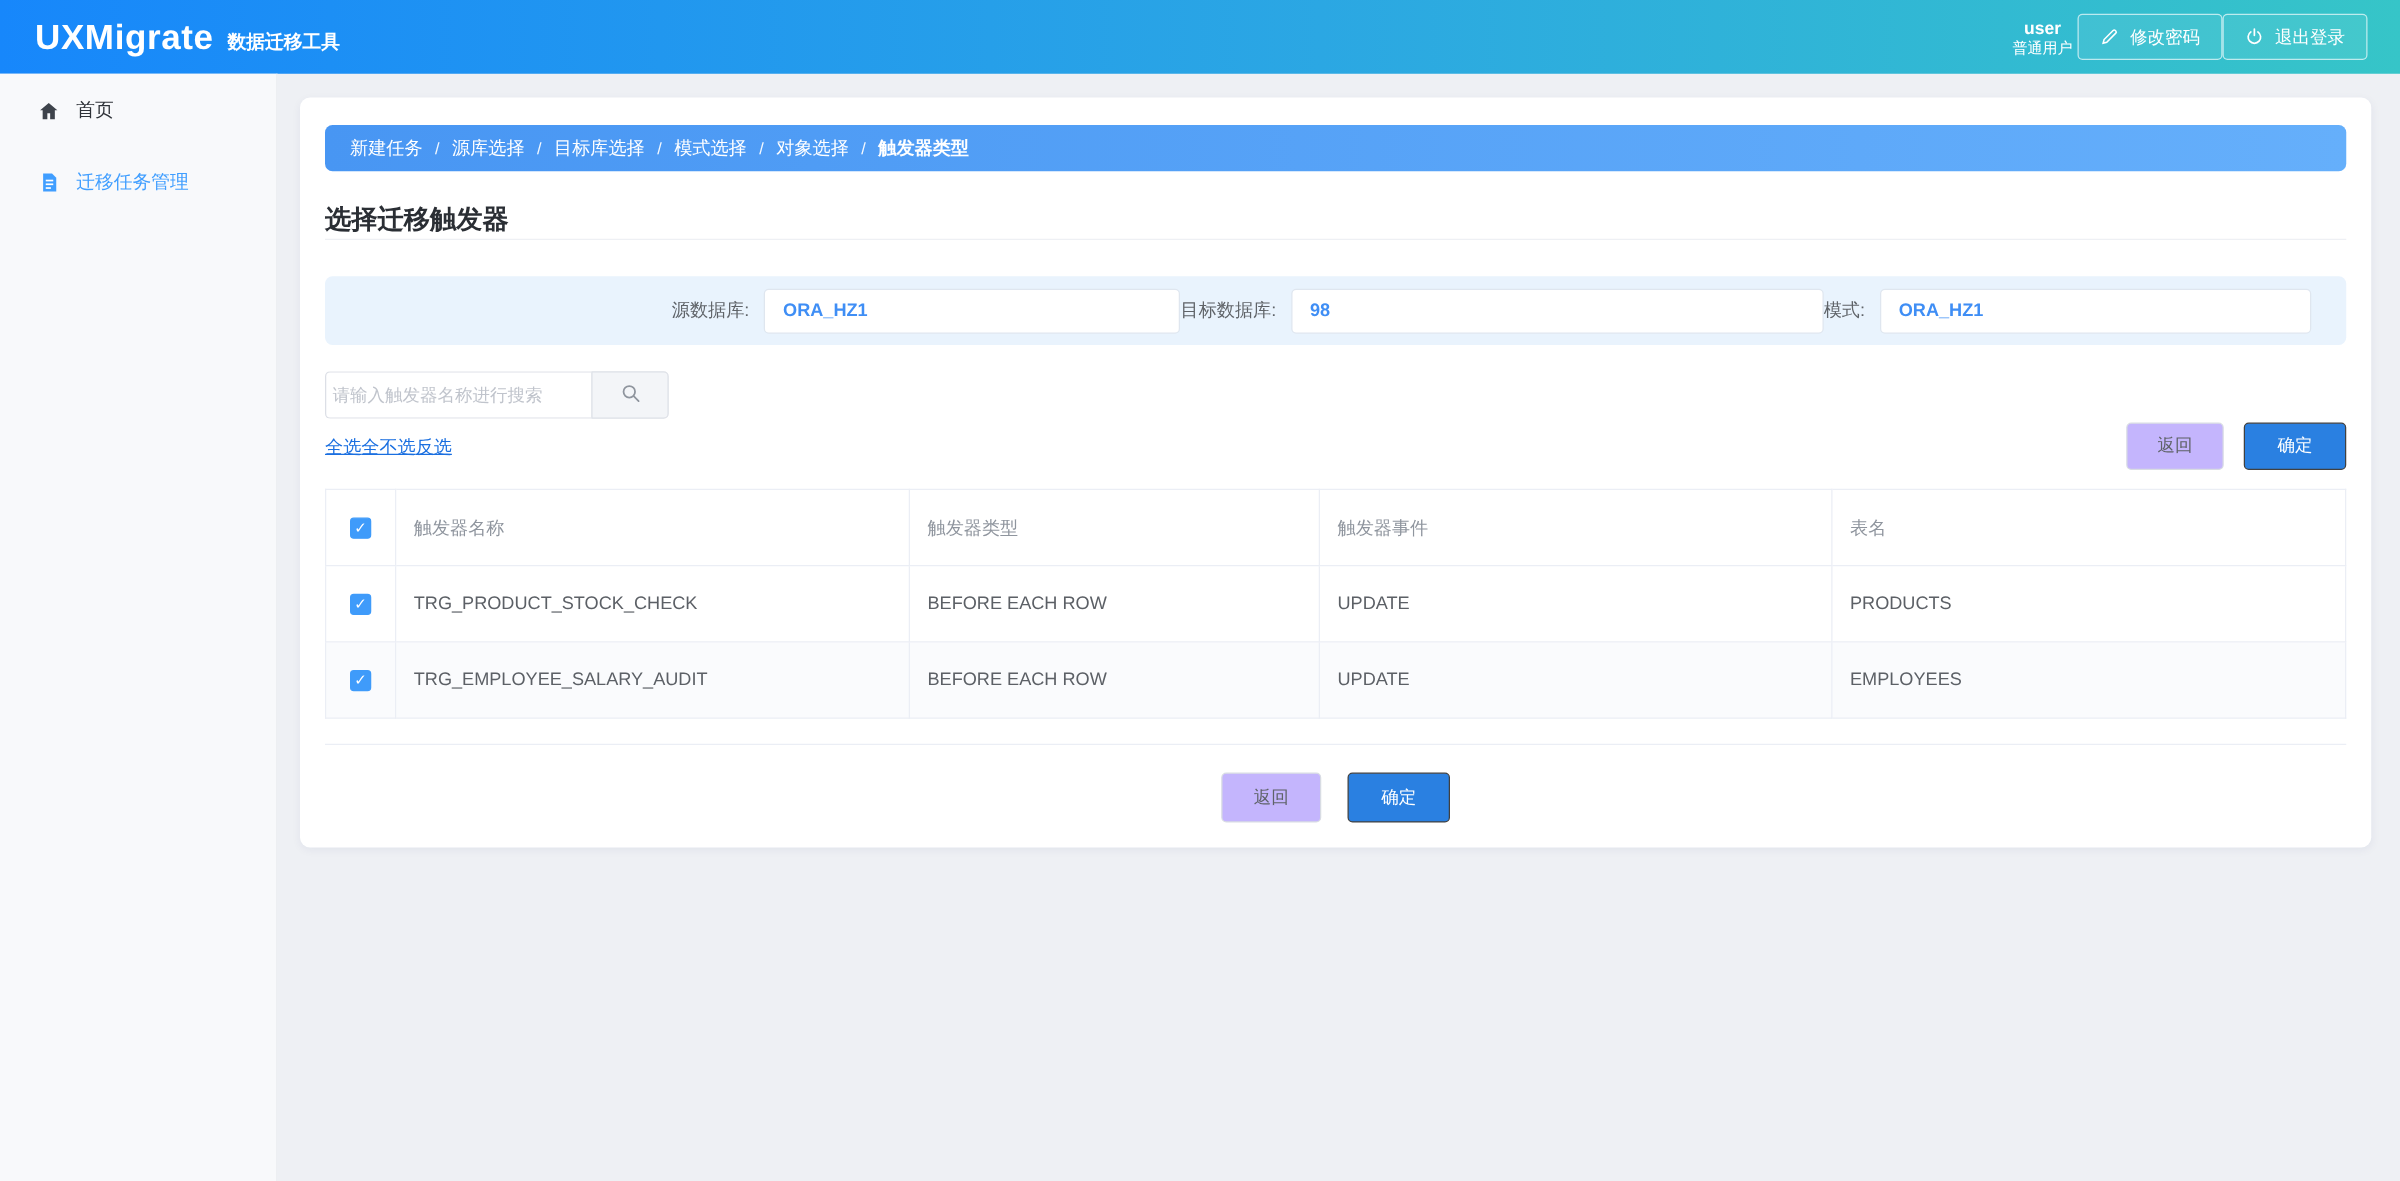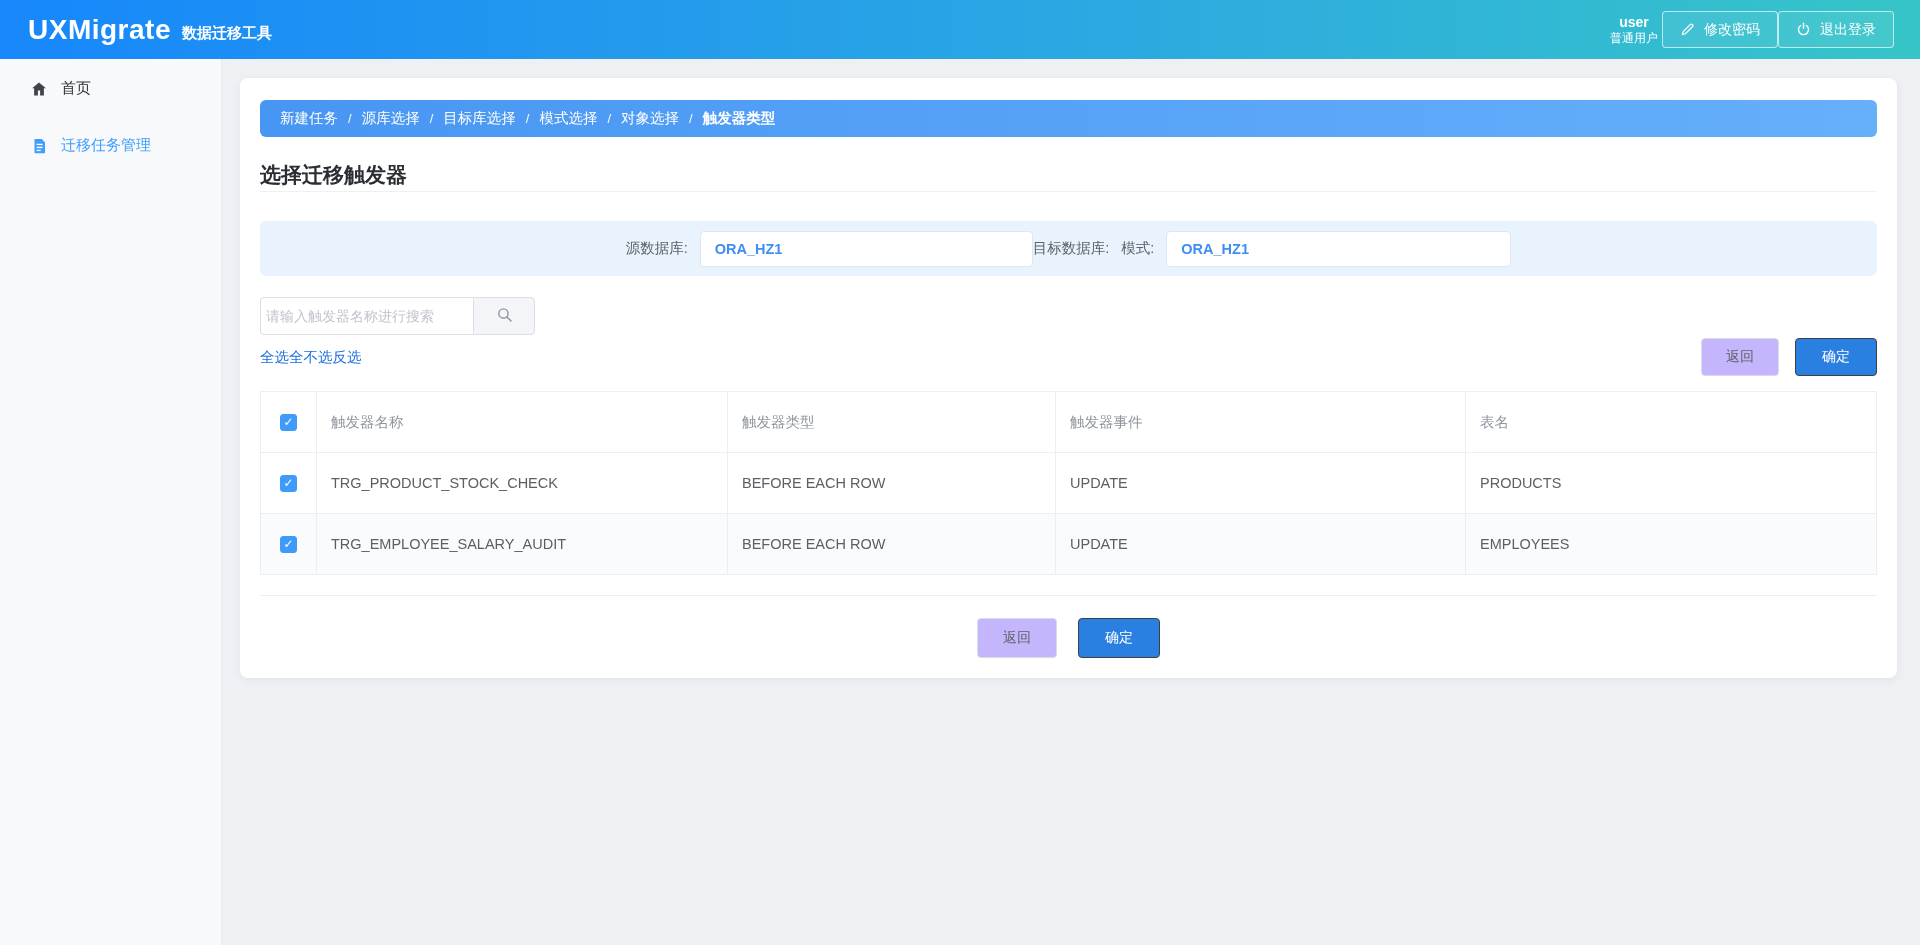--- a/index.html
+++ b/index.html
@@ -65,21 +65,21 @@
 
   
   .page-title {
     margin-top:24px; font-size:21px; font-weight:bold; color:#2a2e34;
     padding-bottom:2px; border-bottom:1px solid #eef0f4;
   }
 
   
   .info-bar {
     margin-top:29px; height:55px; background:#e9f3fd; border-radius:6px;
-    display:flex; align-items:center; justify-content:center;
+    display:flex; align-items:center; justify-content:flex-end;
     padding:0 28px;
   }
   .info-field { display:flex; align-items:center; }
   .info-label { font-size:14.5px; color:#5f6368; margin-right:12px; white-space:nowrap; }
   .info-value {
     background:#fff; border:1px solid #dfe6ef; border-radius:4px;
     height:36px; line-height:34px; padding:0 14px;
     color:#3f8ef5; font-weight:bold; font-size:14.5px;
   }
   .w1 { width:333px; } .w2 { width:426px; } .w3 { width:345px; }
@@ -94,21 +94,21 @@
   }
   .search-input::placeholder { color:#c0c4cc; }
   .search-btn {
     width:62px; height:38px; background:#f3f5f8; border:1px solid #dcdfe6;
     border-radius:0 4px 4px 0; display:flex; align-items:center; justify-content:center;
     cursor:pointer;
   }
 
   
   .actions-row { margin-top:3px; display:flex; align-items:center; }
-  .sel-link { color:#1a6fe0; font-size:14.5px; cursor:pointer; }
+  .sel-link { color:#1a6fe0; font-size:14.5px; text-decoration:underline; cursor:pointer; }
   .flex-spacer { flex:1; }
   .btn {
     height:38px; border-radius:4px; font-size:14px; cursor:pointer;
     display:inline-flex; align-items:center; justify-content:center;
     font-family:"Liberation Sans","DejaVu Sans",sans-serif;
   }
   .btn-plain { width:78px; background:#c4b5fd; border:1px solid #d8dce3; color:#5f6368; }
   .btn-primary { width:82px; background:#2a80e1; border:1px solid #404040; color:#fff; }
   .actions-row .btn-plain { margin-right:16px; }
 
@@ -211,20 +211,21 @@
 
       <div class="page-title">选择迁移触发器</div>
 
       <div class="info-bar">
         <div class="info-field">
           <span class="info-label">源数据库:</span>
           <div class="info-value w1">ORA_HZ1</div>
         </div>
         <div class="info-field">
           <span class="info-label">目标数据库:</span>
+          <div class="info-value w2">98</div>
         </div>
         <div class="info-field">
           <span class="info-label">模式:</span>
           <div class="info-value w3">ORA_HZ1</div>
         </div>
       </div>
 
       <div class="search-row">
         <input class="search-input" type="text" placeholder="请输入触发器名称进行搜索" style="">
         <button class="search-btn">

